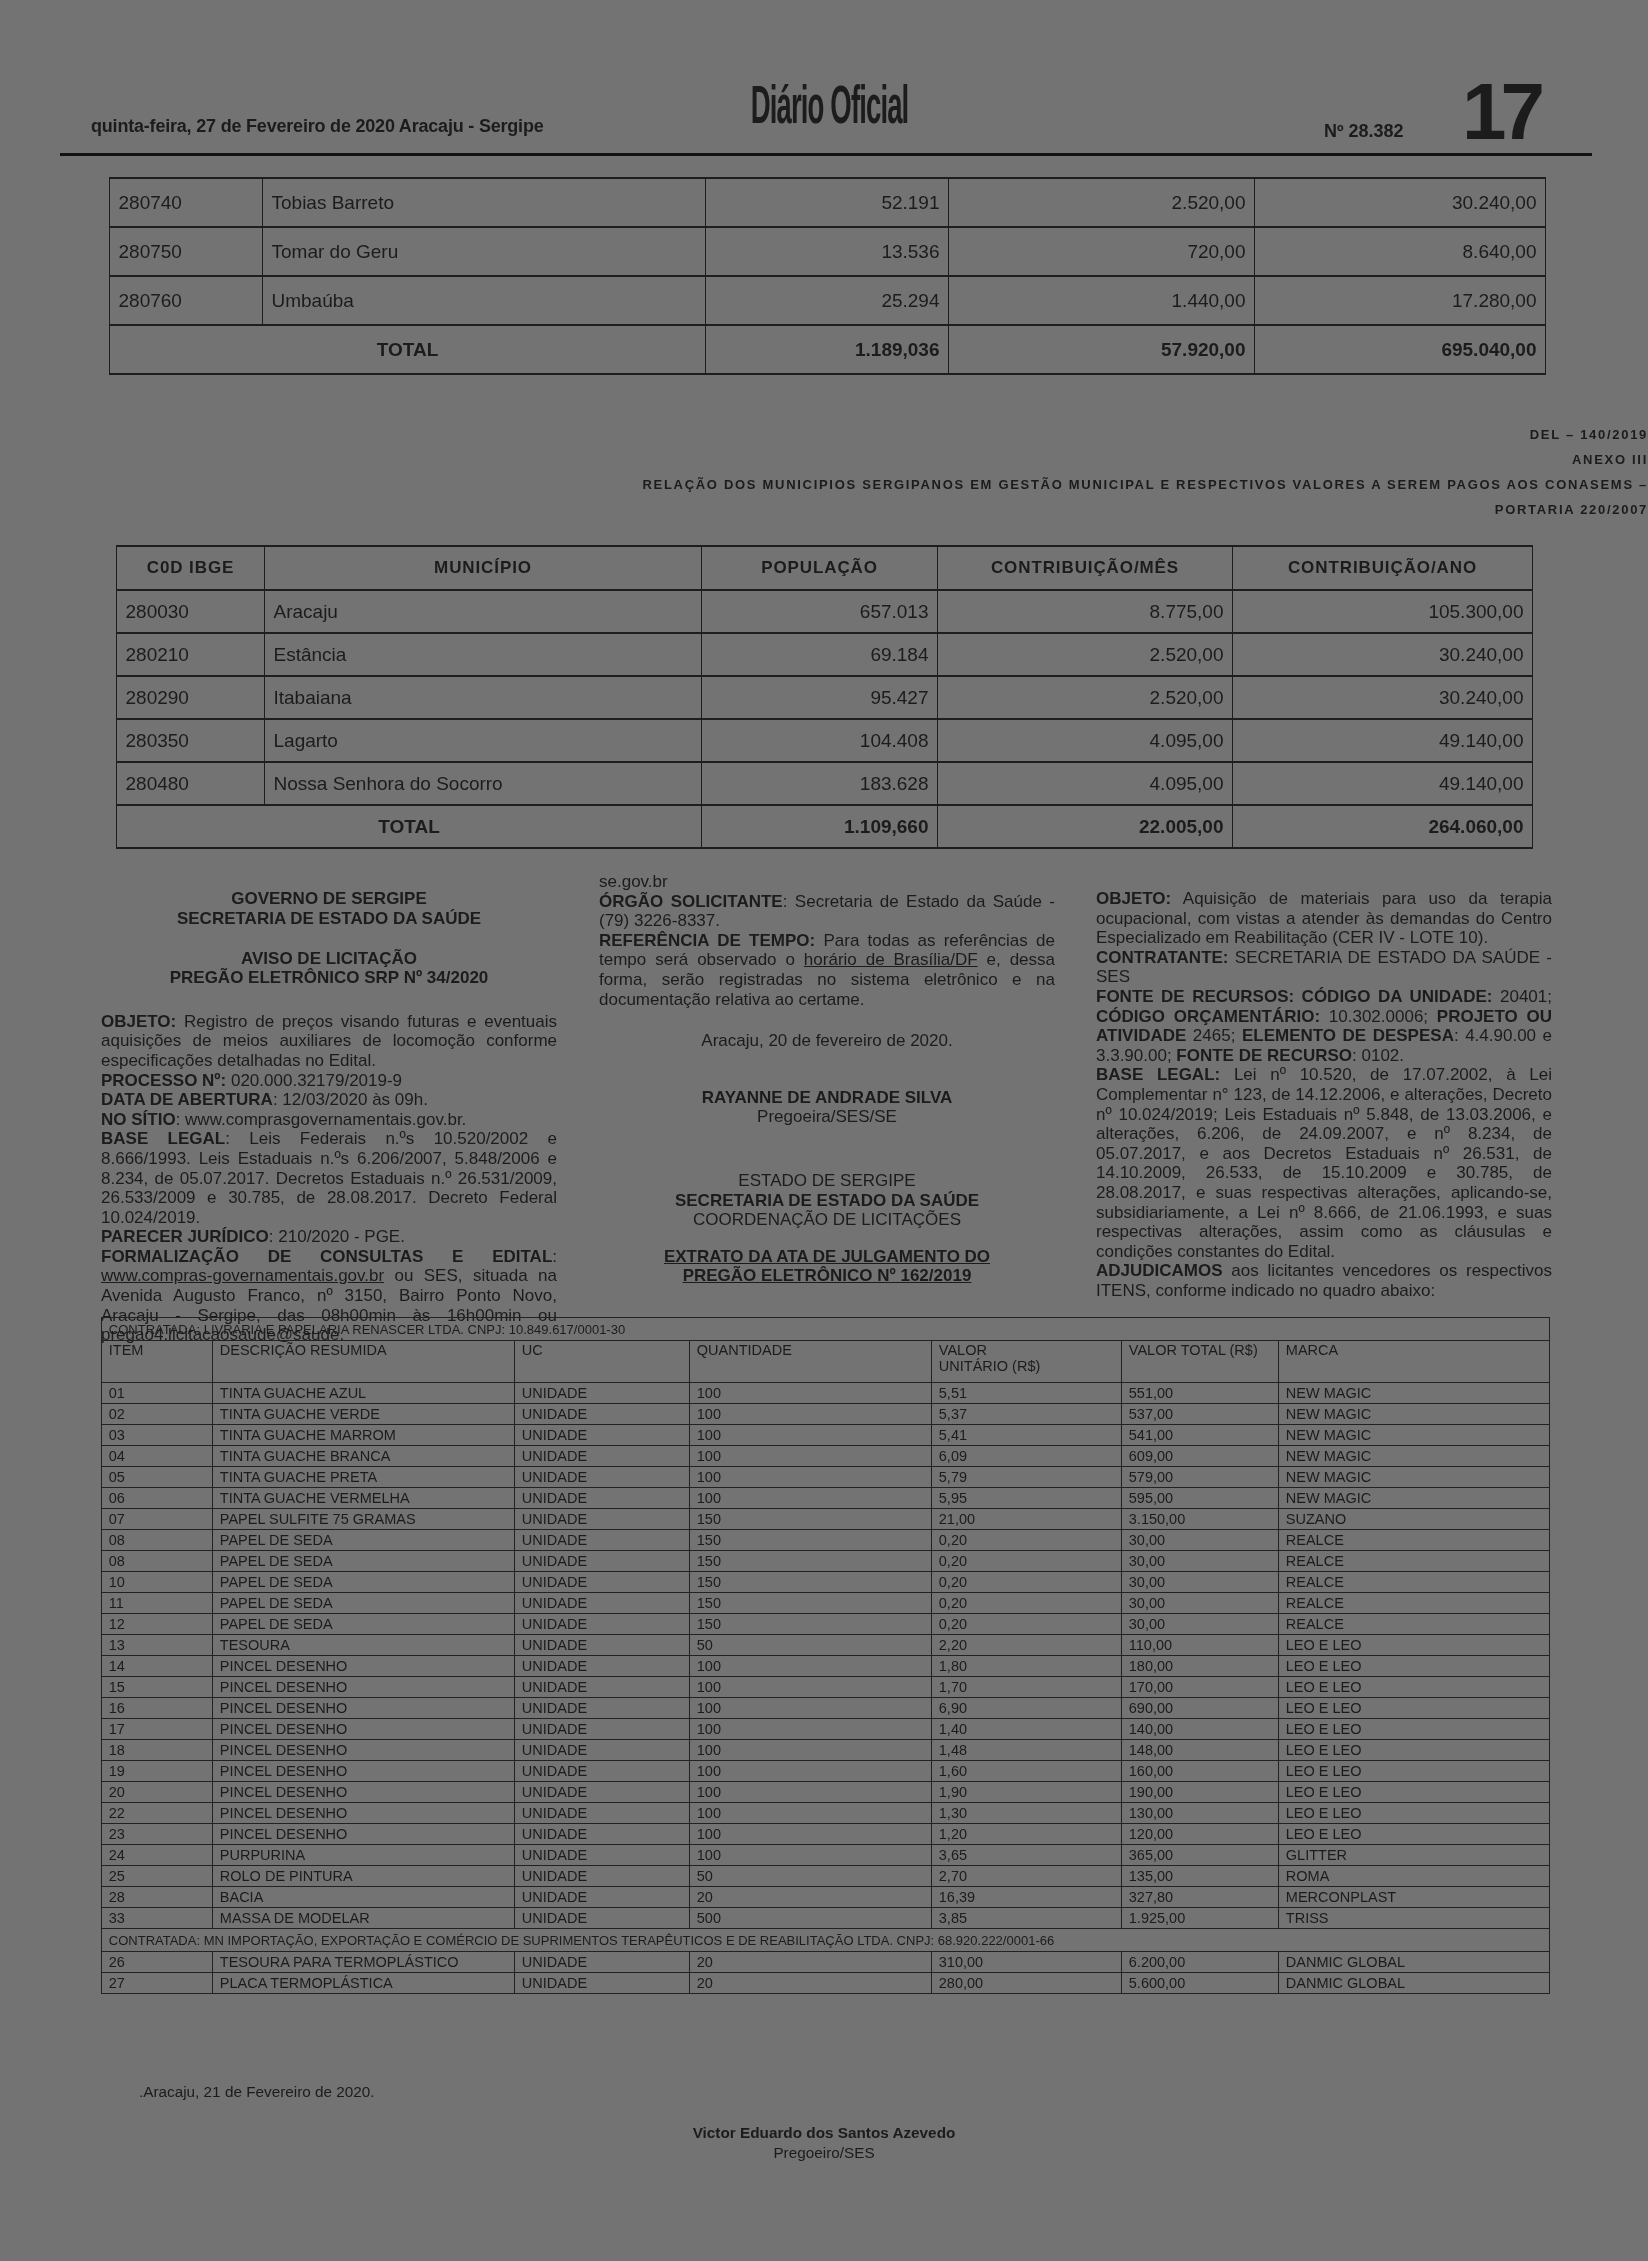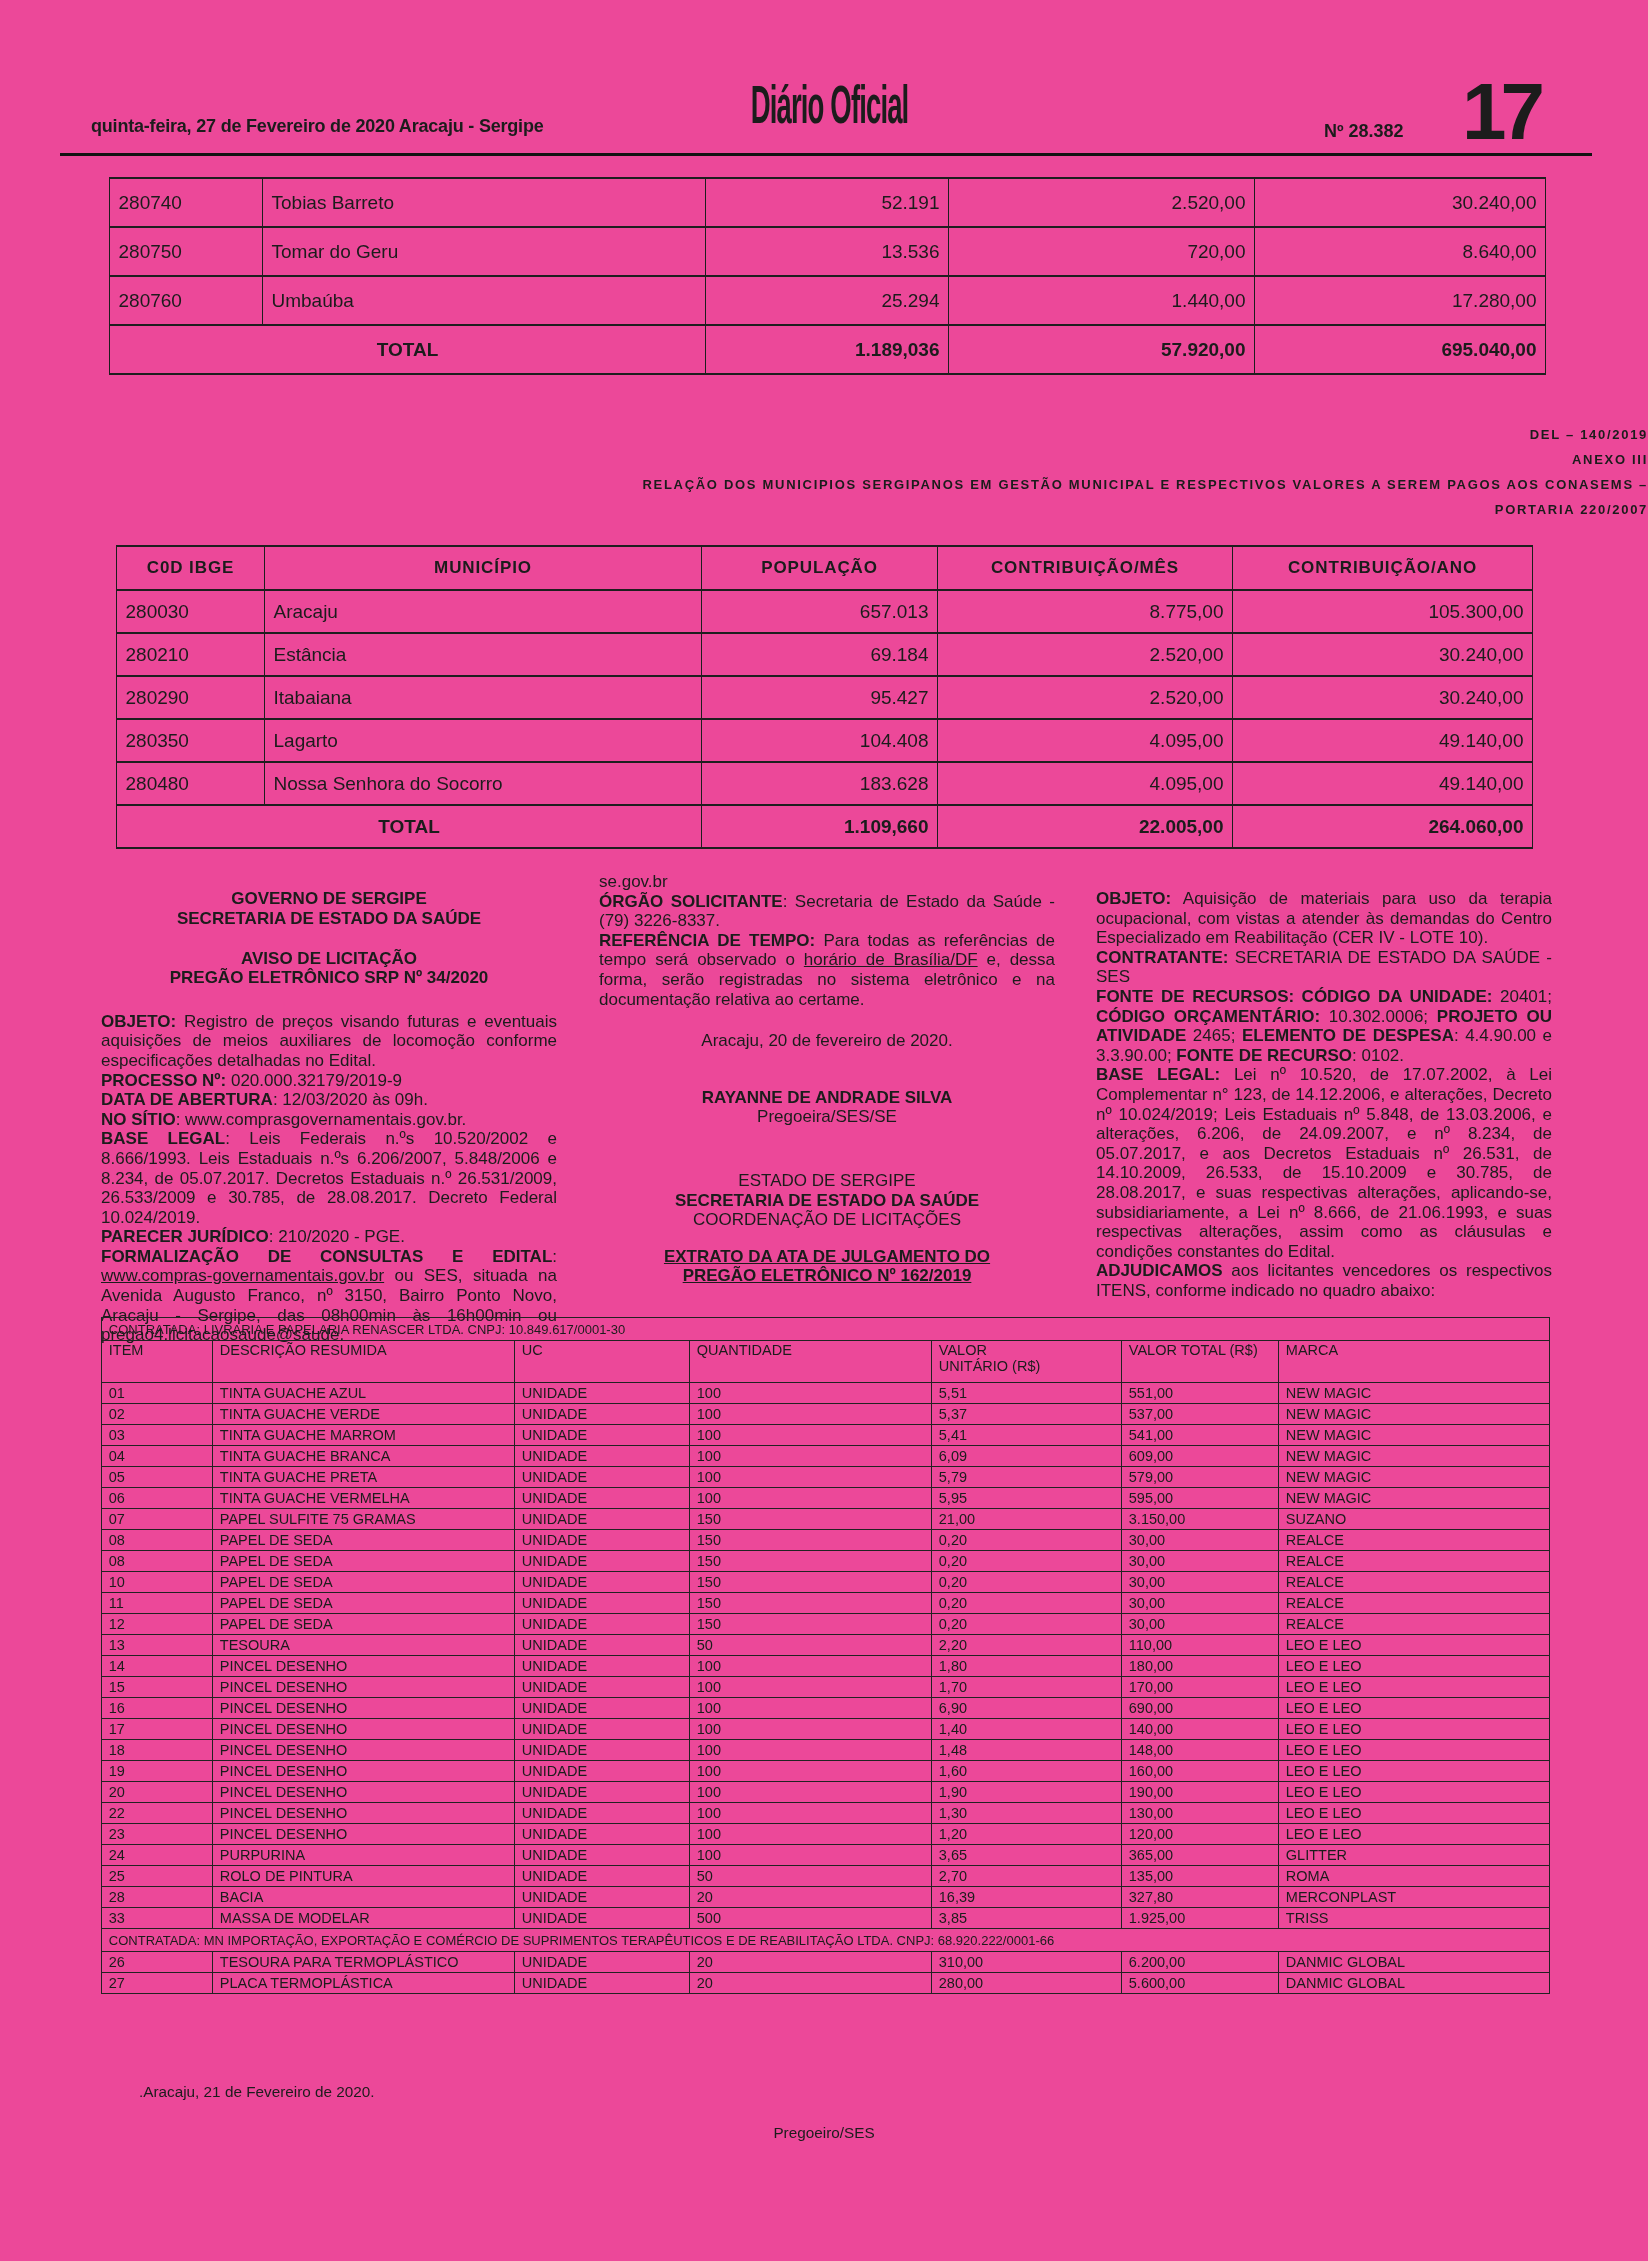--- a/index.html
+++ b/index.html
@@ -1,16 +1,16 @@
 <!DOCTYPE html>
 <html style="font-size:13.6px"><head>
 <meta charset="utf-8">
 <style>
   html,body{margin:0;padding:0;background:#fff;}
-  .page{position:relative;width:1648px;height:2261px;background:#ec4899;overflow:hidden;
+  .page{position:relative;width:1648px;height:2261px;background:#737373;overflow:hidden;
         font-family:"Liberation Sans","DejaVu Sans",sans-serif;color:#1c1c1c;}
 
   
   .hdr-date{position:absolute;left:91px;top:116px;font-size:18px;font-weight:bold;letter-spacing:-0.2px;white-space:nowrap;}
   .hdr-logo{position:absolute;left:715px;top:77px;width:230px;height:54px;display:flex;align-items:center;justify-content:center;}
   .hdr-logo span{font-size:53px;font-weight:bold;transform:scaleX(.52);white-space:nowrap;letter-spacing:-1.7px;}
   .hdr-edition{position:absolute;left:1324px;top:121px;font-size:18px;font-weight:bold;white-space:nowrap;}
   .hdr-page{position:absolute;left:1462px;top:73px;font-size:80px;line-height:77px;font-weight:bold;letter-spacing:-6px;}
   .hdr-rule{position:absolute;left:60px;top:153px;width:1532px;height:3.4px;background:#121212;}
 
@@ -498,20 +498,21 @@
   </table>
 
   <div class="footnotes">
     <div></div>
       <div></div>
       <div></div>
   </div>
 
   <div class="closing-date">.Aracaju, 21 de Fevereiro de 2020.</div>
   <div class="signature">
+    <div class="name">Victor Eduardo dos Santos Azevedo</div>
     <div>Pregoeiro/SES</div>
   </div>
 
   <div class="fineprint">
     <div></div>
       <div></div>
       <div></div>
       <div></div>
   </div>
 

